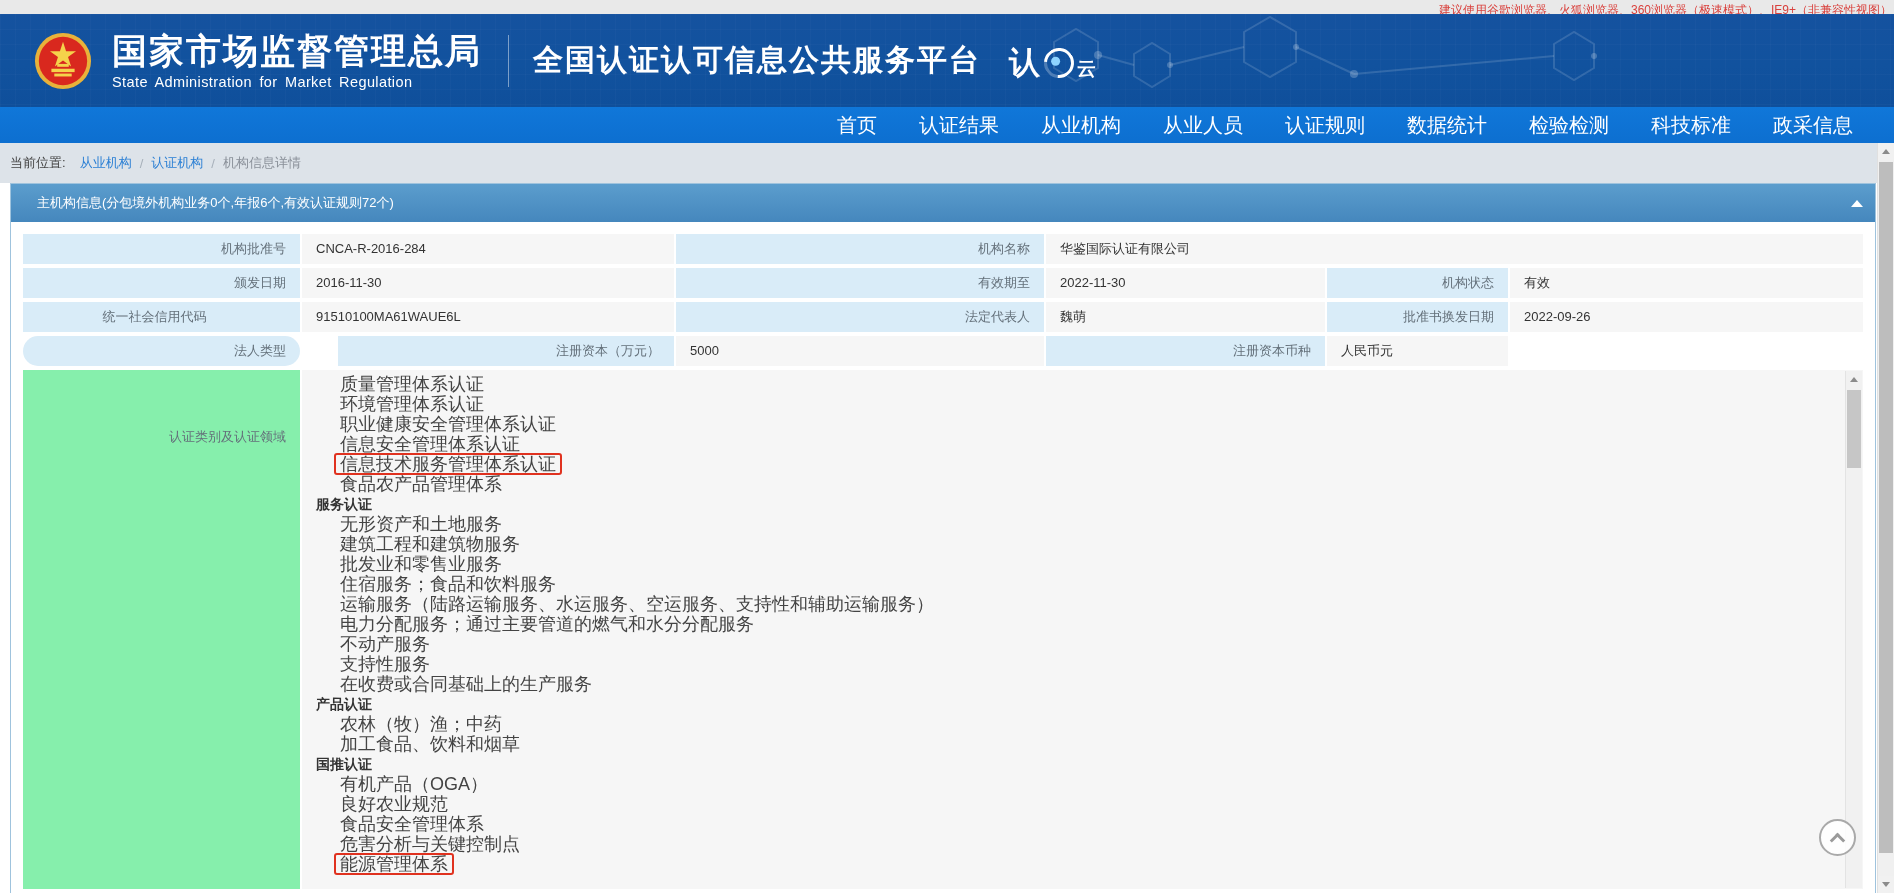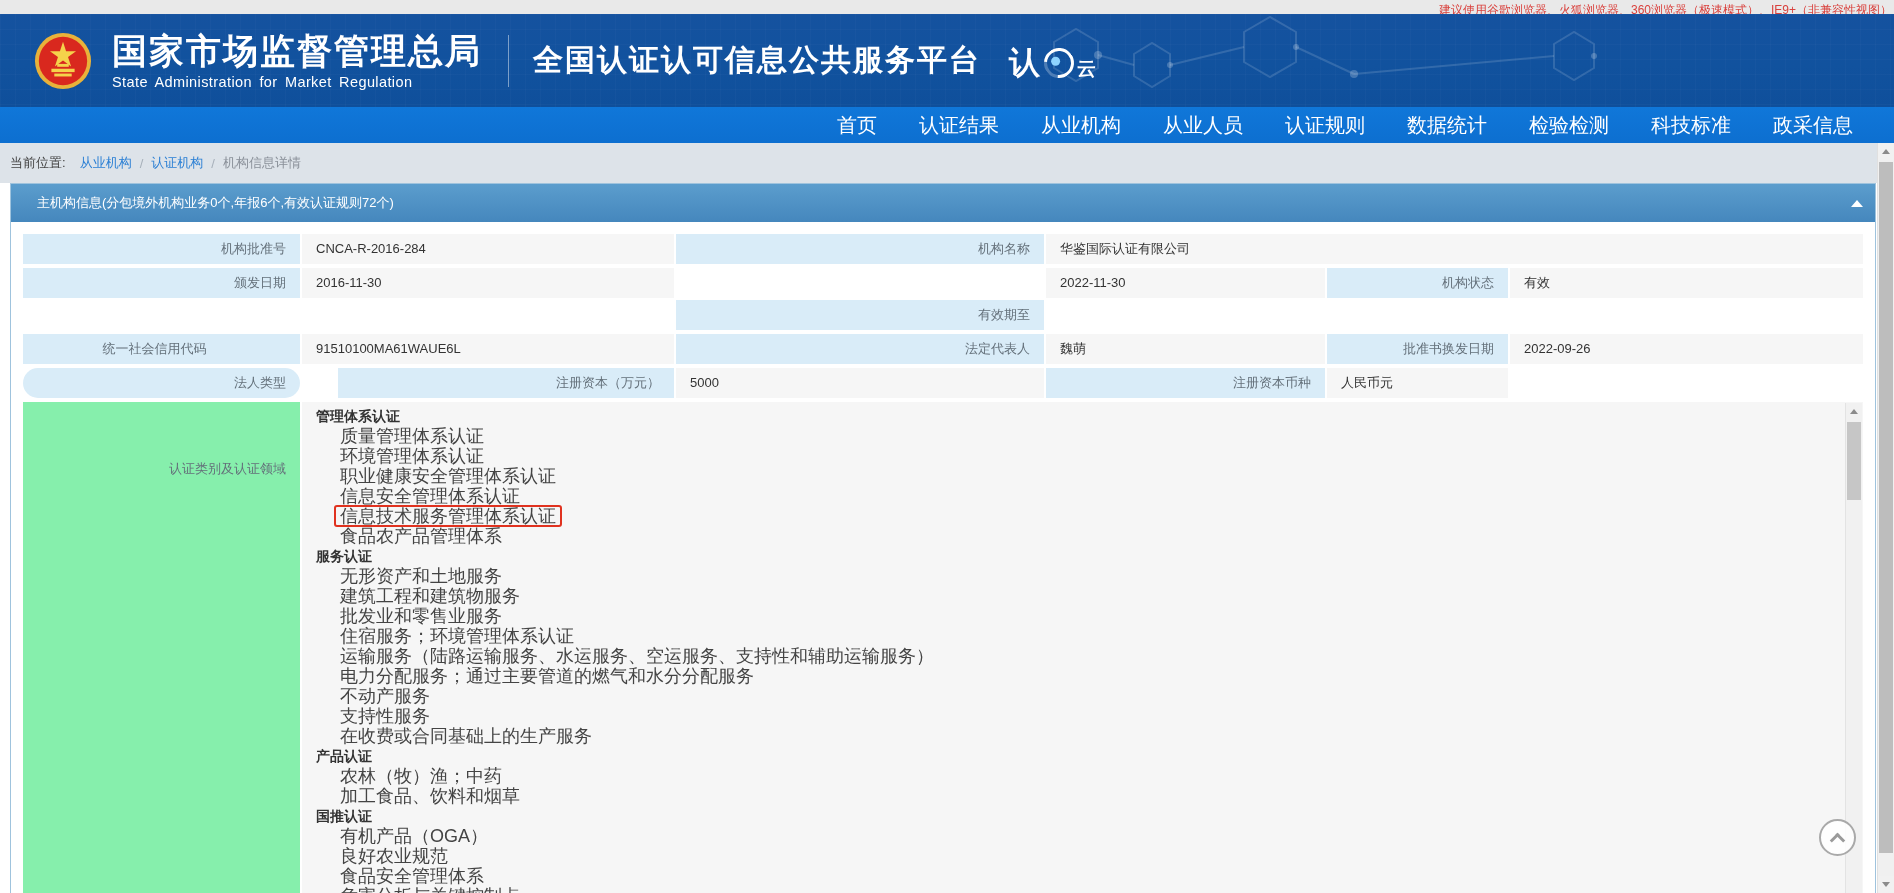--- a/index.html
+++ b/index.html
@@ -180,21 +180,21 @@
       <div id="info-rows">
           <div class="info-row">
             <div class="cell lbl" style="grid-column: span 1;">机构批准号</div>
             <div class="cell val" style="grid-column: span 1;">CNCA-R-2016-284</div>
             <div class="cell lbl" style="grid-column: span 1;">机构名称</div>
             <div class="cell val" style="grid-column: span 3;">华鉴国际认证有限公司</div>
           </div>
           <div class="info-row">
             <div class="cell lbl" style="grid-column: span 1;">颁发日期</div>
             <div class="cell val" style="grid-column: span 1;">2016-11-30</div>
-            <div class="cell lbl" style="grid-column: span 1; margin-top: 32px;">有效期至</div>
+            <div class="cell lbl" style="grid-column: span 1;">有效期至</div>
             <div class="cell val" style="grid-column: span 1;">2022-11-30</div>
             <div class="cell lbl" style="grid-column: span 1;">机构状态</div>
             <div class="cell val" style="grid-column: span 1;">有效</div>
           </div>
           <div class="info-row">
             <div class="cell lbl" style="grid-column: span 1; text-align: center;">统一社会信用代码</div>
             <div class="cell val" style="grid-column: span 1;">91510100MA61WAUE6L</div>
             <div class="cell lbl" style="grid-column: span 1;">法定代表人</div>
             <div class="cell val" style="grid-column: span 1;">魏萌</div>
             <div class="cell lbl" style="grid-column: span 1;">批准书换发日期</div>
@@ -206,32 +206,31 @@
             <div class="cell val" style="grid-column: span 1;">5000</div>
             <div class="cell lbl" style="grid-column: span 1;">注册资本币种</div>
             <div class="cell val" style="grid-column: span 1;">人民币元</div>
           </div>
         </div>
 
       <div class="scope-row">
         <div class="scope-label">认证类别及认证领域</div>
         <div class="scope-body">
           <div class="scope-list" id="scope-list">
-              <div class="scope-cat">管理体系认证</div>
               <div class="scope-item">质量管理体系认证</div>
               <div class="scope-item">环境管理体系认证</div>
               <div class="scope-item">职业健康安全管理体系认证</div>
               <div class="scope-item">信息安全管理体系认证</div>
               <div class="scope-item"><span class="hl-box">信息技术服务管理体系认证</span></div>
               <div class="scope-item">食品农产品管理体系</div>
               <div class="scope-cat">服务认证</div>
               <div class="scope-item">无形资产和土地服务</div>
               <div class="scope-item">建筑工程和建筑物服务</div>
               <div class="scope-item">批发业和零售业服务</div>
-              <div class="scope-item">住宿服务；环境管理体系认证</div>
+              <div class="scope-item">住宿服务；食品和饮料服务</div>
               <div class="scope-item">运输服务（陆路运输服务、水运服务、空运服务、支持性和辅助运输服务）</div>
               <div class="scope-item">电力分配服务；通过主要管道的燃气和水分分配服务</div>
               <div class="scope-item">不动产服务</div>
               <div class="scope-item">支持性服务</div>
               <div class="scope-item">在收费或合同基础上的生产服务</div>
               <div class="scope-cat">产品认证</div>
               <div class="scope-item">农林（牧）渔；中药</div>
               <div class="scope-item">加工食品、饮料和烟草</div>
               <div class="scope-cat">国推认证</div>
               <div class="scope-item">有机产品（OGA）</div>

